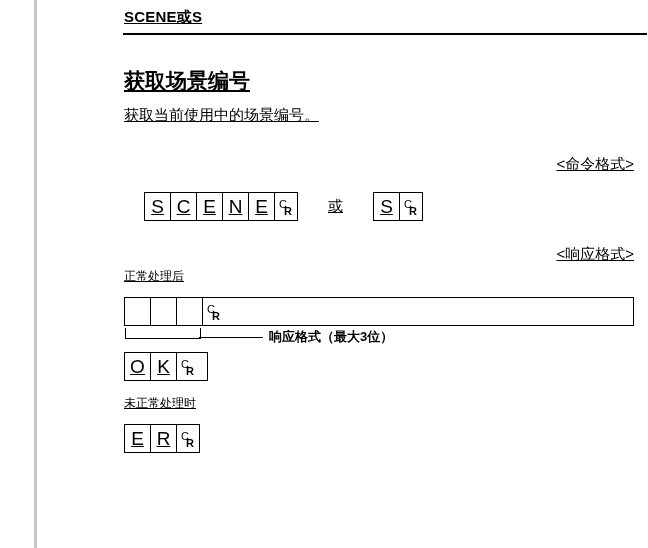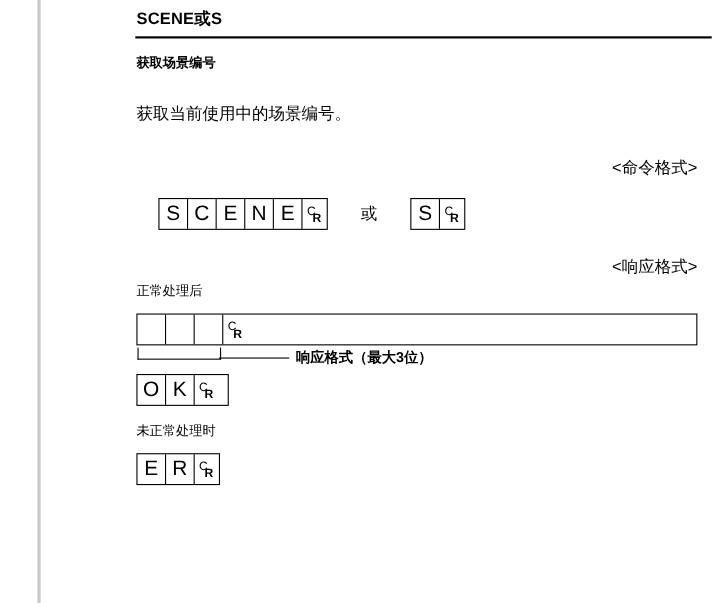--- a/index.html
+++ b/index.html
@@ -22,41 +22,42 @@
     width: 3px;
     height: 548px;
     background: #c9c9c9;
   }
   .page {
     position: absolute;
     left: 124px;
     top: 0;
     width: 510px;
     height: 404px;
+    text-decoration: underline;
   }
   .section-title {
     font-size: 15px;
     font-weight: bold;
     letter-spacing: 0.2px;
     padding-top: 8px;
   }
   .title-rule {
     margin-top: 6px;
     border-bottom: 2px solid #000;
     width: 524px;
     margin-left: -1px;
   }
   .sub-heading {
-    font-size: 12px;
-    font-weight: bold;
-    margin-top: 14px;
+    font-size: 21px;
+    font-weight: bold;
+    margin-top: 32px;
   }
   .body-text {
     font-size: 15px;
-    margin-top: 28px;
+    margin-top: 11px;
   }
   .fmt-label {
     font-size: 15px;
     margin-top: 30px;
     text-align: right;
   }
   .fmt-label.tight {
     margin-top: 24px;
   }
   .plain-line {

